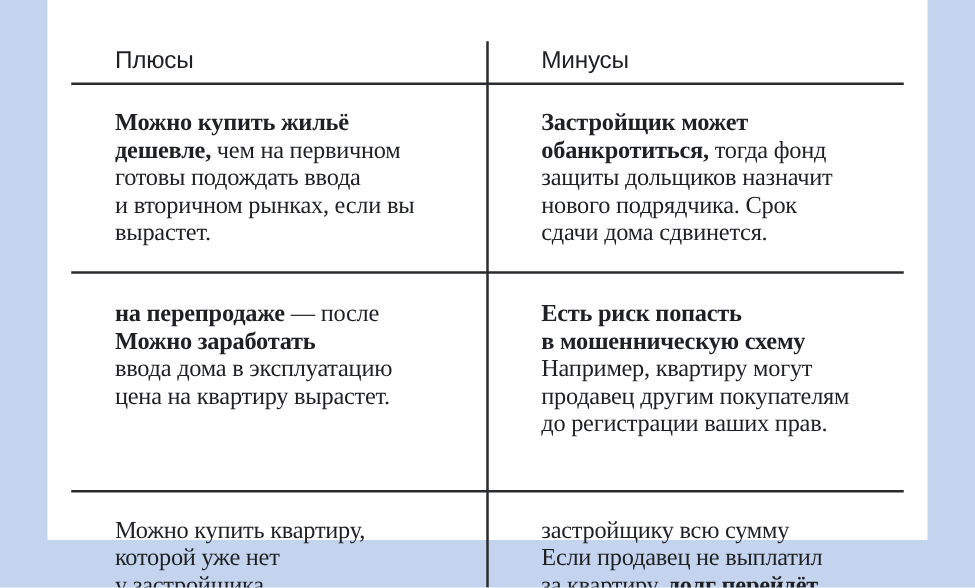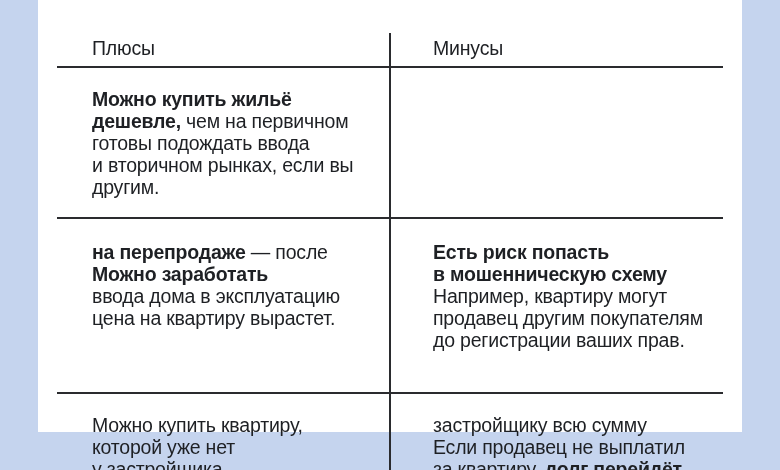--- a/index.html
+++ b/index.html
@@ -47,21 +47,21 @@
     color: #1e2024;
     white-space: nowrap;
   }
   .cell {
     position: absolute;
     color: #1e2024;
     font-size: 19.5px;
     line-height: 22px;
     letter-spacing: -0.2px;
   }
-  .tline { white-space: nowrap; }
+  .tline { white-space: nowrap; font-family: Liberation Serif, serif; }
   .cell .b { font-weight: 700; }
   .cell .r { font-weight: 400; text-align: right; }
   .col-pros { left: 54px; }
   .col-cons { left: 395px; }
   .row-1 { top: 88px; }
   .row-2 { top: 241px; }
   .row-3 { top: 414px; }
 </style>
 </head>
 <body>
@@ -74,21 +74,28 @@
   <div class="vline"></div>
   <div class="hline" style="top:66px"></div>
   <div class="hline" style="top:217px"></div>
   <div class="hline" style="top:392px"></div>
 
   <div class="cell col-pros row-1">
       <div class="tline"><span class="b">Можно купить жильё</span></div>
       <div class="tline"><span class="b">дешевле,</span><span class="r"> чем на первичном</span></div>
       <div class="tline"><span class="r">готовы подождать ввода</span></div>
       <div class="tline"><span class="r">и вторичном рынках, если вы</span></div>
-      <div class="tline"><span class="r">другим.</span></div>
+      <div class="tline"><span class="r">вырастет.</span></div>
+    </div>
+  <div class="cell col-cons row-1">
+      <div class="tline"><span class="b">Застройщик может</span></div>
+      <div class="tline"><span class="b">обанкротиться,</span><span class="r"> тогда фонд</span></div>
+      <div class="tline"><span class="r">защиты дольщиков назначит</span></div>
+      <div class="tline"><span class="r">нового подрядчика. Срок</span></div>
+      <div class="tline"><span class="r">сдачи дома сдвинется.</span></div>
     </div>
 
   <div class="cell col-pros row-2">
       <div class="tline"><span class="b">на перепродаже</span><span class="r"> — после</span></div>
       <div class="tline"><span class="b">Можно заработать</span></div>
       <div class="tline"><span class="r">ввода дома в эксплуатацию</span></div>
       <div class="tline"><span class="r">цена на квартиру вырастет.</span></div>
     </div>
   <div class="cell col-cons row-2">
       <div class="tline"><span class="b">Есть риск попасть</span></div>

